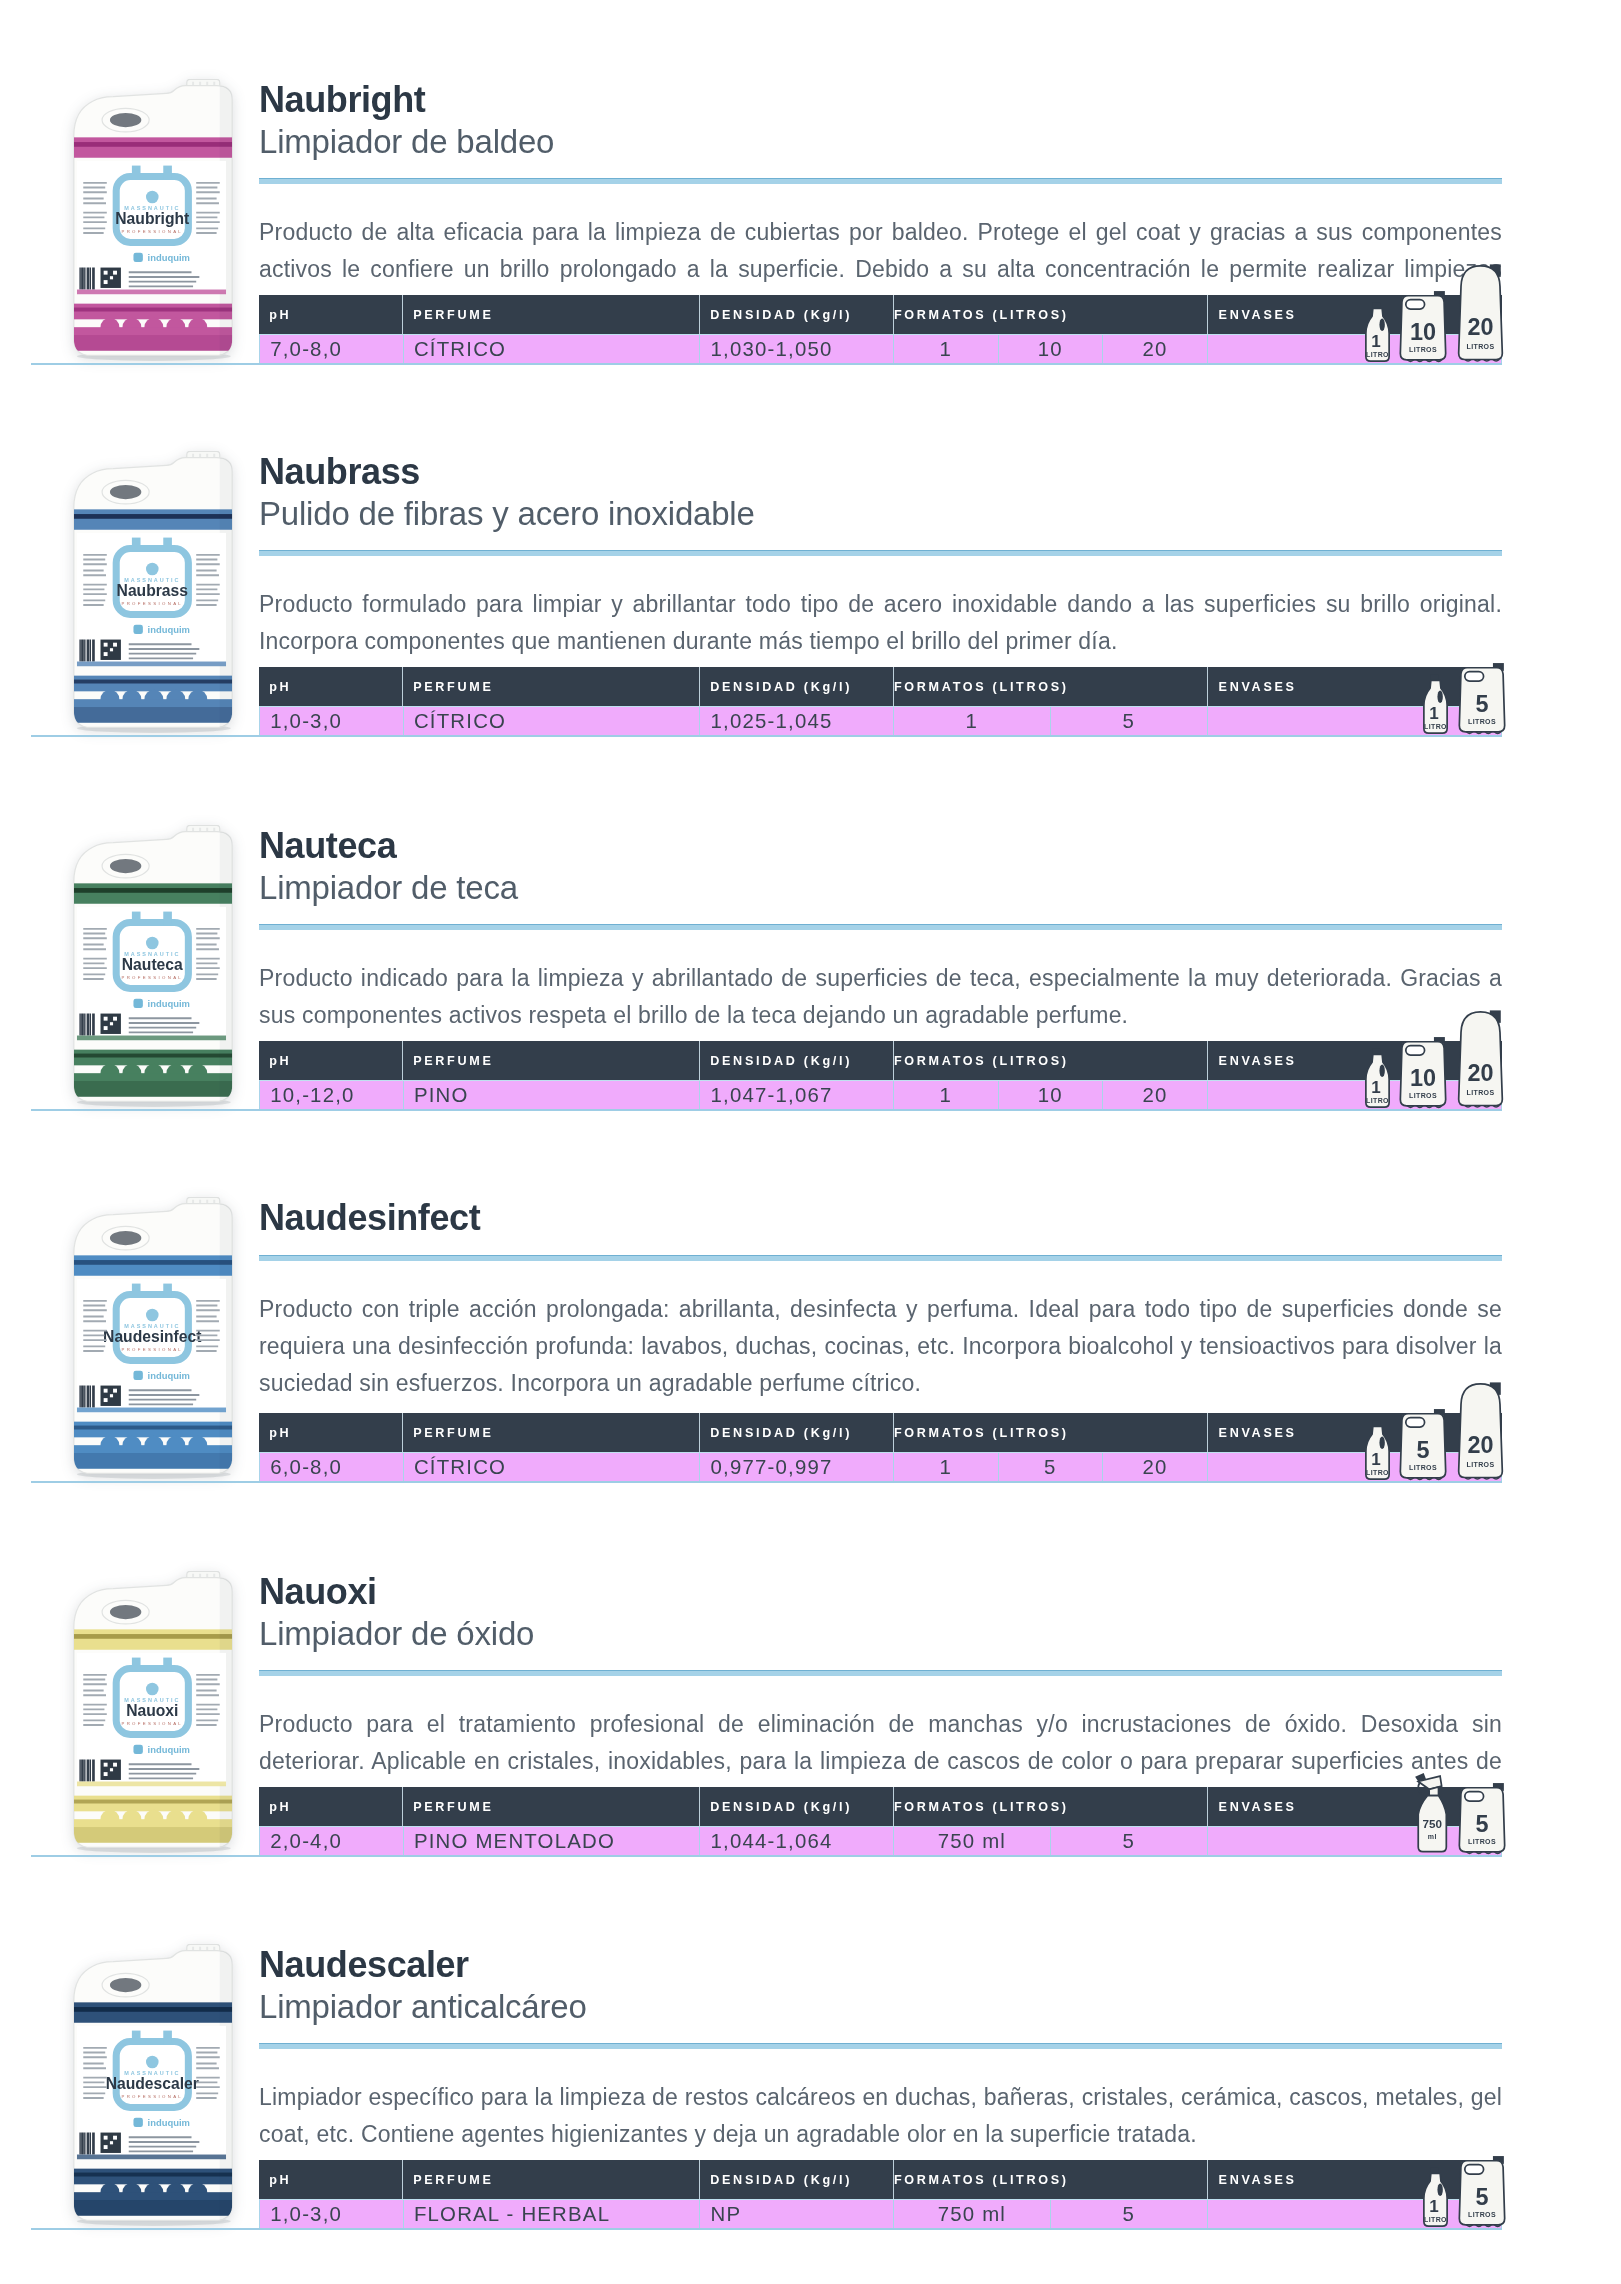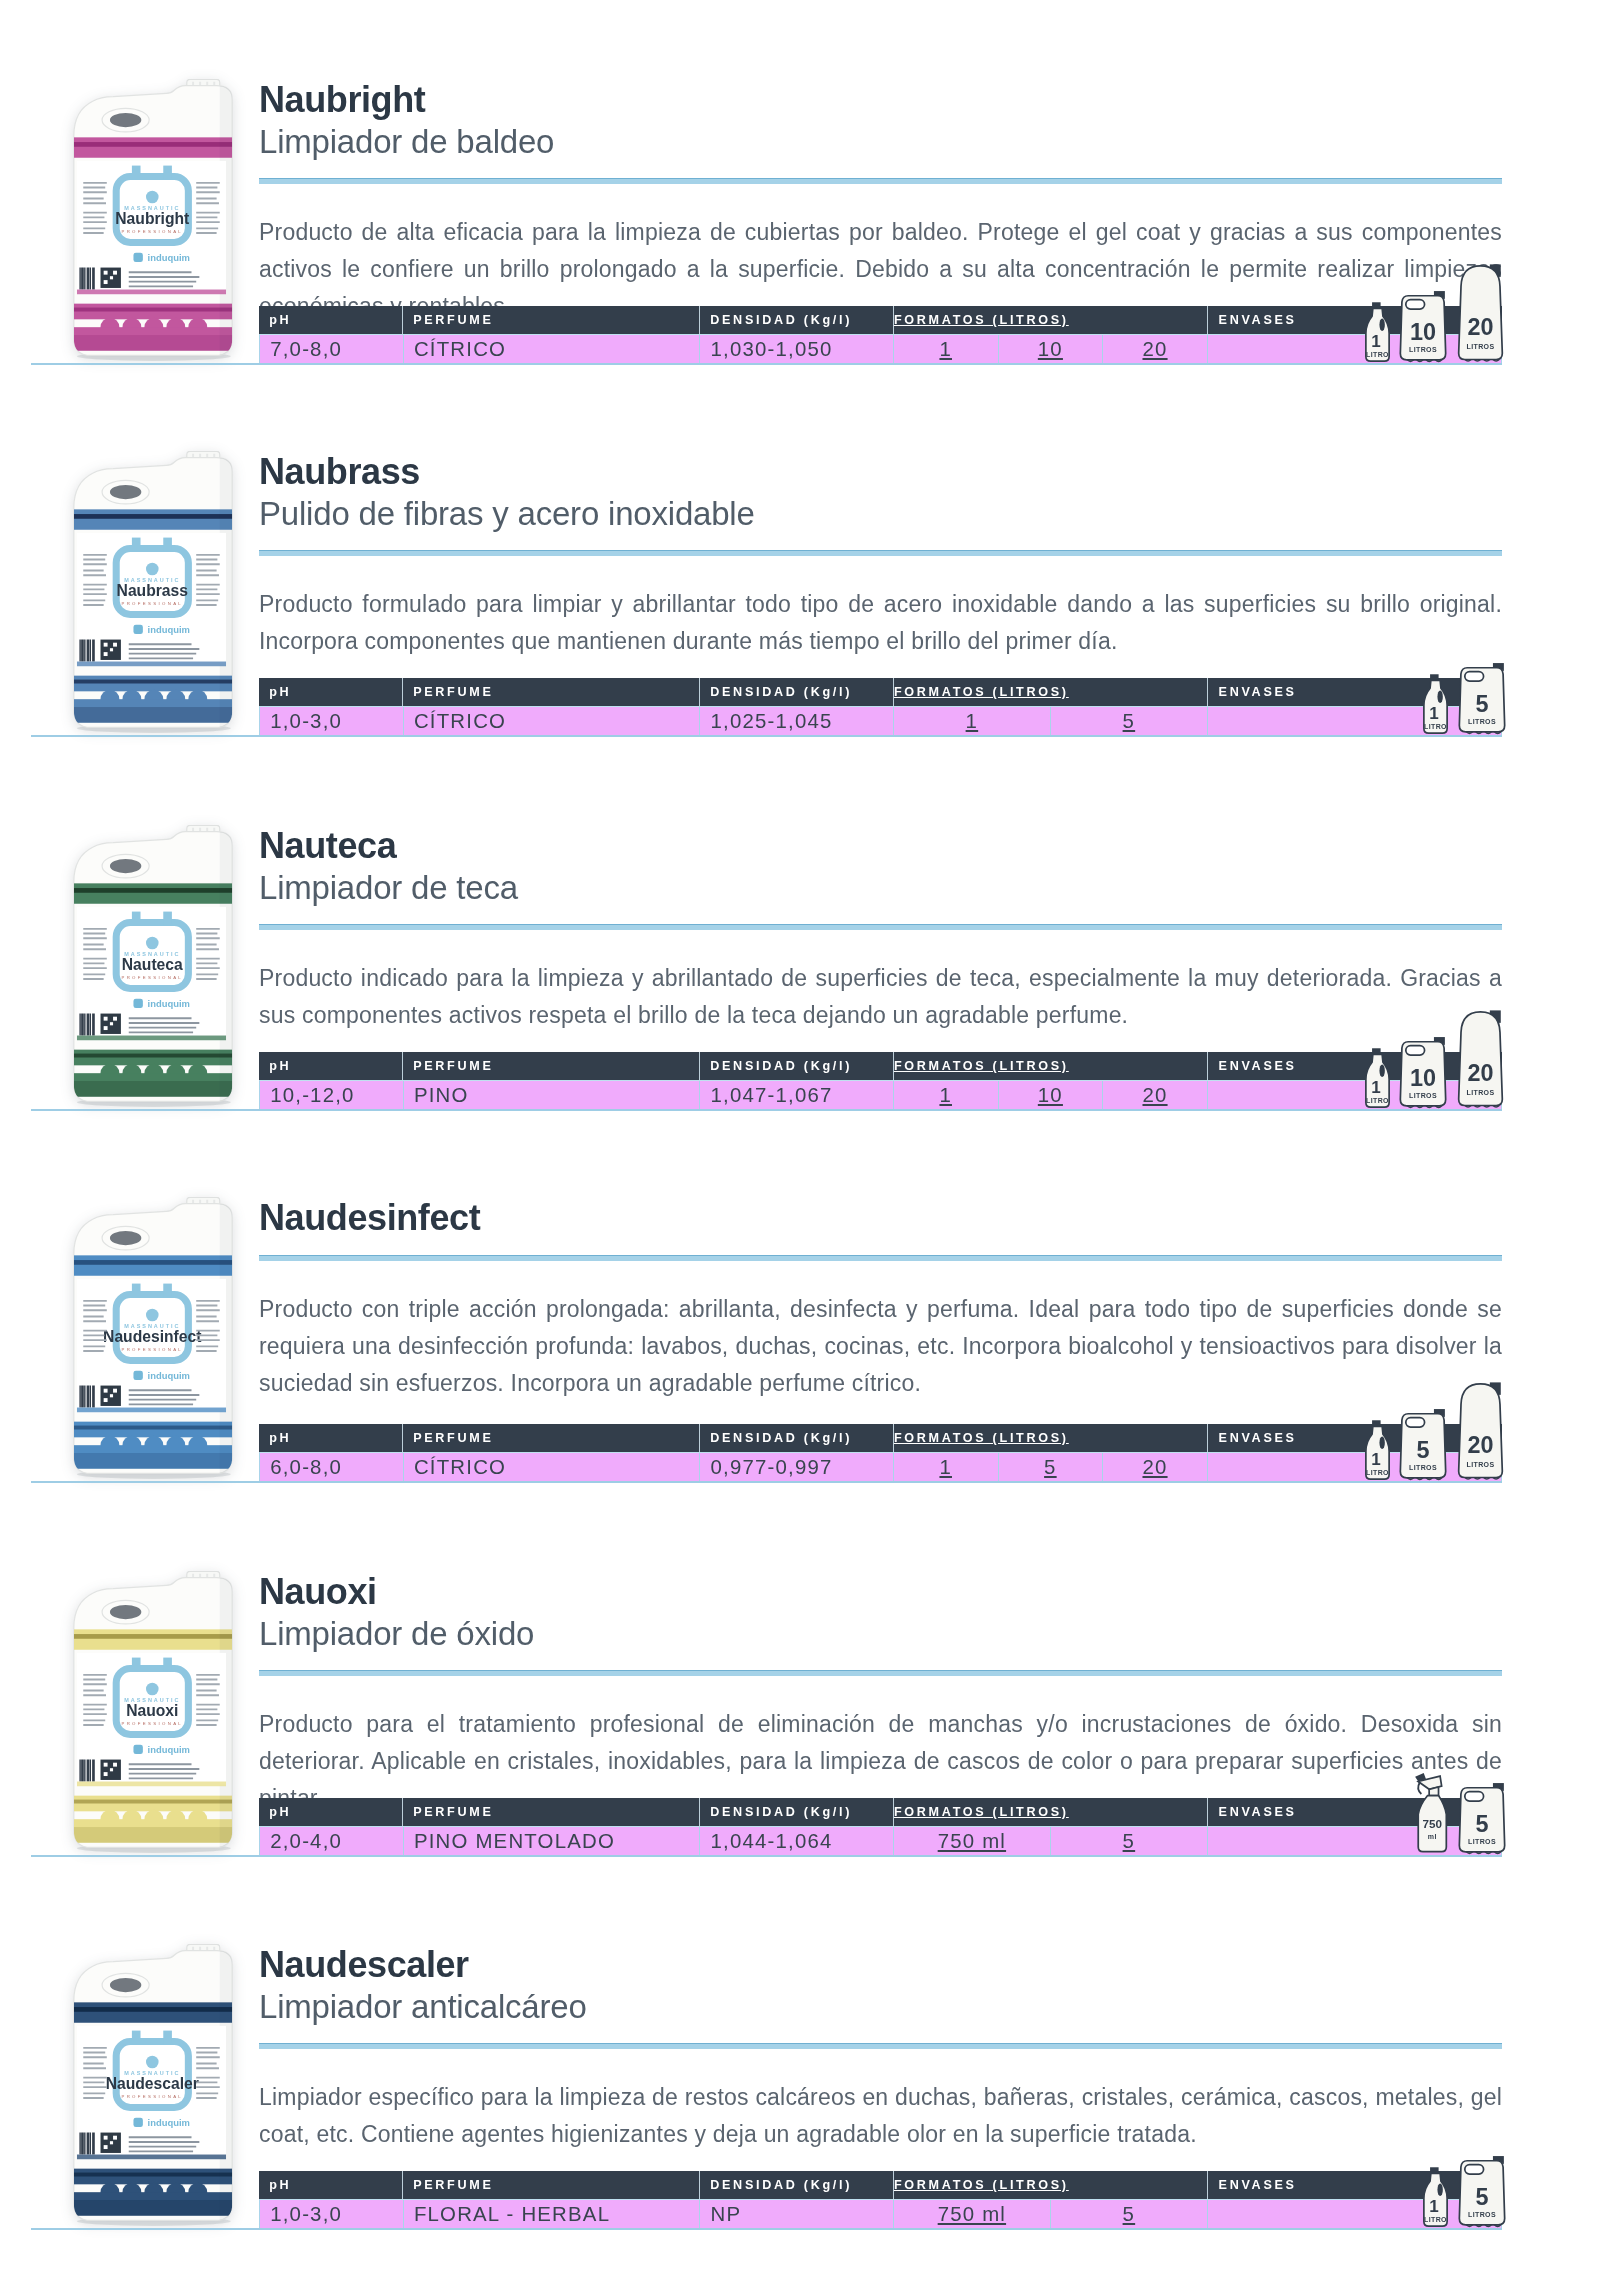--- a/index.html
+++ b/index.html
@@ -13,30 +13,30 @@
   .bottle-svg { width:100%; height:100%; filter:drop-shadow(0 3.9px 6.3px rgba(40,50,60,.16)); }
 
   .content { position:absolute; left:228px; top:0; right:0; height:286px; }
 
   .p-title { font-size:36px; line-height:41px; font-weight:700; color:#2c3845; letter-spacing:-0.4px; }
   .p-subtitle { font-size:33px; line-height:38px; font-weight:400; color:#515d69; margin-top:3.1px; letter-spacing:-0.2px; }
   .divider { margin-top:17.3px; height:5.5px; background:#a5d2e8; border-top:1.6px solid #6fb0d2; }
   .p-desc { margin-top:30px; font-size:23px; line-height:37px; color:#5a646f; text-align:justify; letter-spacing:0.2px; }
 
   .spec-table { position:absolute; left:0; right:0; bottom:0; }
-  .thead { display:flex; height:28px; background:#333e4b; align-items:flex-end; }
+  .thead { display:flex; height:39px; background:#333e4b; align-items:flex-end; }
   .th { color:#ffffff; font-size:12.6px; font-weight:700; letter-spacing:2.7px; padding-left:10.2px; height:100%; display:flex; align-items:center; border-left:1.6px solid rgba(214,233,243,.85); white-space:nowrap; }
   .th:first-child { border-left:none; }
   .tbody { display:flex; height:31px; background:#f0abfc; border:1.6px solid #a9d4ea; border-bottom:2.4px solid #8cc3de; border-top:1.6px solid #bfe0ef; }
   .td { font-size:20.4px; color:#39444f; letter-spacing:1.2px; padding-left:10.2px; display:flex; align-items:center; border-left:1.6px solid #a9d4ea; white-space:nowrap; }
   .td:first-child { border-left:none; }
   .c-ph { flex:0 0 11.5%; }
   .c-perfume { flex:0 0 23.9%; }
   .c-densidad { flex:0 0 15.6%; }
-  .c-formatos { flex:0 0 25.3%; padding-left:0;text-decoration:underline; }
+  .c-formatos { flex:0 0 25.3%; padding-left:0; }
   .c-envases { flex:1 1 auto; }
   .fcell { flex:1 1 0; display:flex; align-items:center; justify-content:center; height:100%; border-left:1.6px solid #a9d4ea; }
   .fcell:first-child { border-left:none; }
 
   .env-icons { position:absolute; right:-4.7px; bottom:1.6px; display:flex; align-items:flex-end; gap:5.5px; z-index:3; }
   .env-icon { display:block; }
   .ico-bottle1 { width:31px; height:61px; }
   .ico-jug { width:50px; height:72px; }
   .ico-jugtall { width:53px; height:99px; }
   .ico-spray { width:39px; height:83px; }

